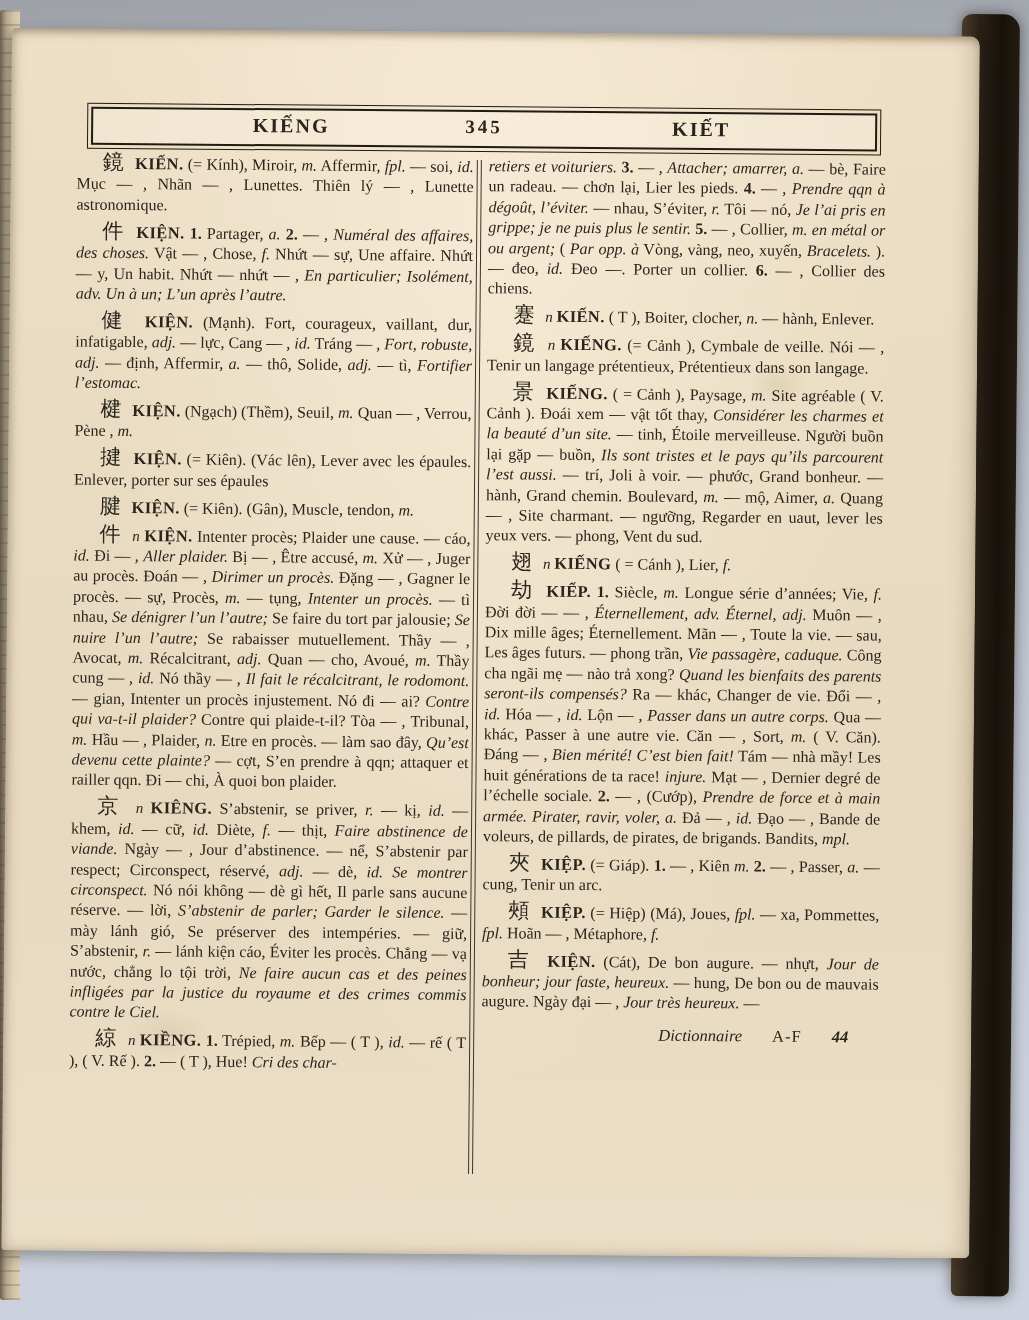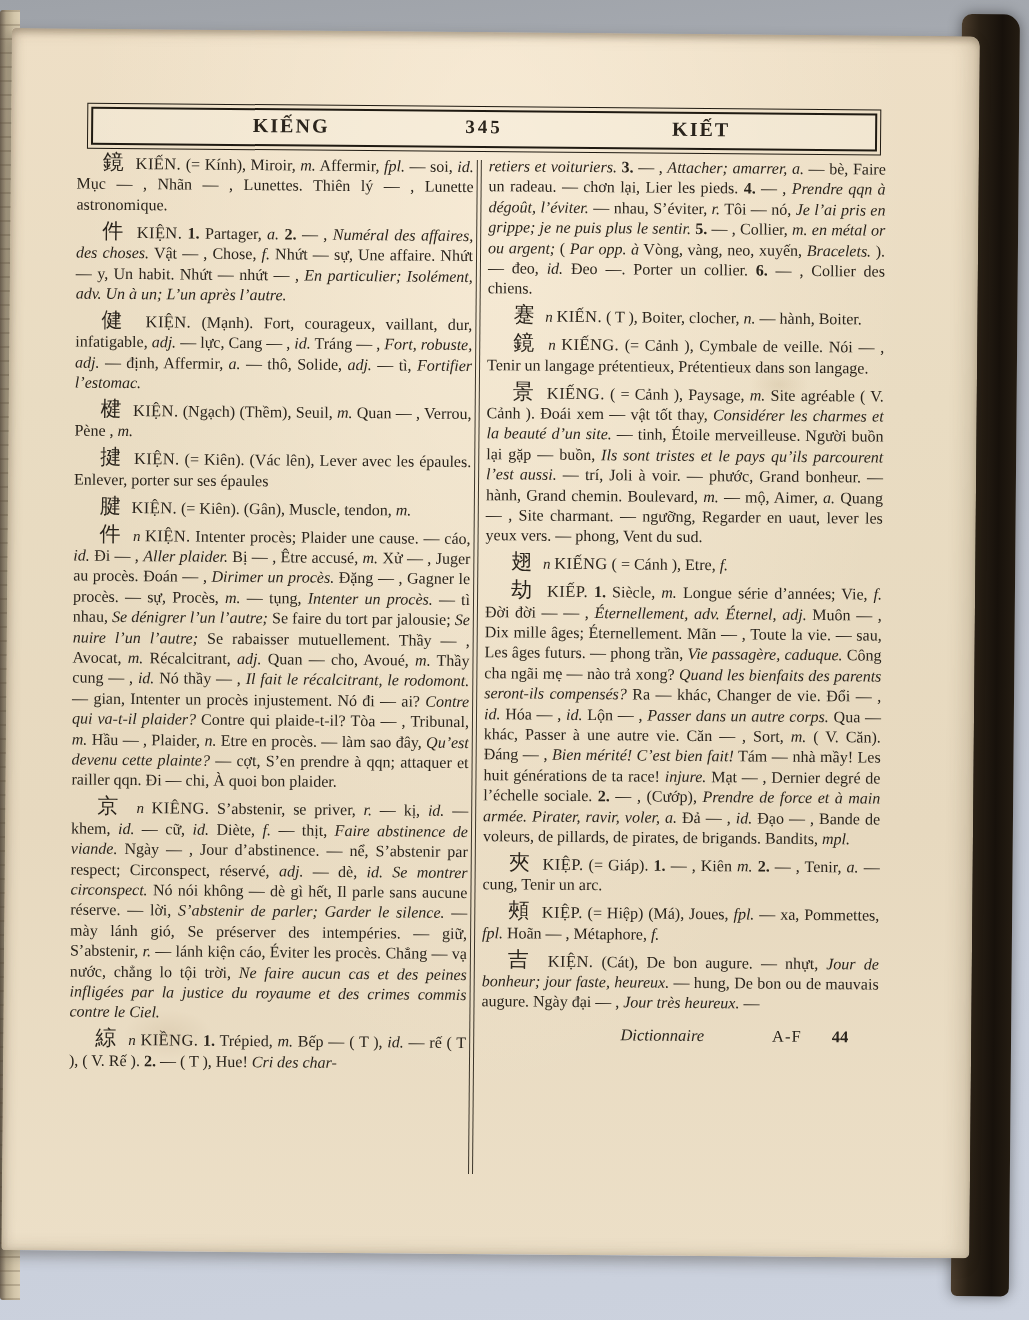--- a/index.html
+++ b/index.html
@@ -65,33 +65,33 @@
   .divider{
     position:absolute;left:466px;top:128px;width:3px;height:1014px;
     border-left:1.5px solid #3b352a;border-right:1.5px solid #3b352a;
   }
 
   .entry{margin:0;text-indent:26px;}
   .entry + .entry{margin-top:6.5px;}
   .entry.cont{text-indent:0;}
 
   .s-c{font-family:"DejaVu Sans",sans-serif;font-size:21px;line-height:18px;letter-spacing:2px;}
-  .s-h{font-weight:normal;font-size:16.5px;letter-spacing:.4px;}
+  .s-h{font-weight:bold;font-size:16.5px;letter-spacing:.4px;}
   .s-n{font-style:italic;font-size:15px;}
   .s-b{font-weight:bold;}
   .s-i{font-style:italic;}
   .s-r{}
 
   .footer-line{
     margin-top:12px;display:flex;justify-content:flex-end;gap:30px;
     padding-right:30px;font-size:16.5px;
   }
   .footer-name{font-style:italic;}
-  .footer-range{letter-spacing:1px;margin-left:38px;}
-  .footer-num{font-weight:bold;}
+  .footer-range{letter-spacing:1px;}
+  .footer-num{font-style:italic;font-weight:bold;}
 </style>
 </head>
 <body>
 
 <div class="scene">
   <div class="left-edges"></div>
   <div class="book-edge"></div>
 
   <div class="page">
     <div class="stain1"></div>
@@ -114,26 +114,26 @@
         <p class="entry"><span class="s-c">楗 </span><span class="s-h">KIỆN.</span><span class="s-r"> (Ngạch) (Thềm), Seuil, </span><span class="s-i">m.</span><span class="s-r"> Quan — , Verrou, Pène , </span><span class="s-i">m.</span></p>
         <p class="entry"><span class="s-c">揵 </span><span class="s-h">KIỆN.</span><span class="s-r"> (= Kiên). (Vác lên), Lever avec les épaules. Enlever, porter sur ses épaules</span></p>
         <p class="entry"><span class="s-c">腱 </span><span class="s-h">KIỆN.</span><span class="s-r"> (= Kiên). (Gân), Muscle, tendon, </span><span class="s-i">m.</span></p>
         <p class="entry"><span class="s-c">件 </span><span class="s-n">n </span><span class="s-h">KIỆN.</span><span class="s-r"> Intenter procès; Plaider une cause. — cáo, </span><span class="s-i">id.</span><span class="s-r"> Đi — , </span><span class="s-i">Aller plaider.</span><span class="s-r"> Bị — , Être accusé, </span><span class="s-i">m.</span><span class="s-r"> Xử — , Juger au procès. Đoán — , </span><span class="s-i">Dirimer un procès.</span><span class="s-r"> Đặng — , Gagner le procès. — sự, Procès, </span><span class="s-i">m.</span><span class="s-r"> — tụng, </span><span class="s-i">Intenter un procès.</span><span class="s-r"> — tì nhau, </span><span class="s-i">Se dénigrer l’un l’autre;</span><span class="s-r"> Se faire du tort par jalousie; </span><span class="s-i">Se nuire l’un l’autre;</span><span class="s-r"> Se rabaisser mutuellement. Thầy — , Avocat, </span><span class="s-i">m.</span><span class="s-r"> Récalcitrant, </span><span class="s-i">adj.</span><span class="s-r"> Quan — cho, Avoué, </span><span class="s-i">m.</span><span class="s-r"> Thầy cung — , </span><span class="s-i">id.</span><span class="s-r"> Nó thầy — , </span><span class="s-i">Il fait le récalcitrant, le rodomont.</span><span class="s-r"> — gian, Intenter un procès injustement. Nó đi — ai? </span><span class="s-i">Contre qui va-t-il plaider?</span><span class="s-r"> Contre qui plaide-t-il? Tòa — , Tribunal, </span><span class="s-i">m.</span><span class="s-r"> Hầu — , Plaider, </span><span class="s-i">n.</span><span class="s-r"> Etre en procès. — làm sao đây, </span><span class="s-i">Qu’est devenu cette plainte?</span><span class="s-r"> — cợt, S’en prendre à qqn; attaquer et railler qqn. Đi — chi, À quoi bon plaider.</span></p>
         <p class="entry"><span class="s-c">京 </span><span class="s-n">n </span><span class="s-h">KIÊNG.</span><span class="s-r"> S’abstenir, se priver, </span><span class="s-i">r.</span><span class="s-r"> — kị, </span><span class="s-i">id.</span><span class="s-r"> — khem, </span><span class="s-i">id.</span><span class="s-r"> — cữ, </span><span class="s-i">id.</span><span class="s-r"> Diète, </span><span class="s-i">f.</span><span class="s-r"> — thịt, </span><span class="s-i">Faire abstinence de viande.</span><span class="s-r"> Ngày — , Jour d’abstinence. — nể, S’abstenir par respect; Circonspect, réservé, </span><span class="s-i">adj.</span><span class="s-r"> — dè, </span><span class="s-i">id. Se montrer circonspect.</span><span class="s-r"> Nó nói không — dè gì hết, Il parle sans aucune réserve. — lời, </span><span class="s-i">S’abstenir de parler; Garder le silence.</span><span class="s-r"> — mày lánh gió, Se préserver des intempéries. — giữ, S’abstenir, </span><span class="s-i">r.</span><span class="s-r"> — lánh kiện cáo, Éviter les procès. Chẳng — vạ nước, chẳng lo tội trời, </span><span class="s-i">Ne faire aucun cas et des peines infligées par la justice du royaume et des crimes commis contre le Ciel.</span></p>
         <p class="entry"><span class="s-c">綡 </span><span class="s-n">n </span><span class="s-h">KIỀNG.</span><span class="s-b"> 1.</span><span class="s-r"> Trépied, </span><span class="s-i">m.</span><span class="s-r"> Bếp — ( T ), </span><span class="s-i">id.</span><span class="s-r"> — rế ( T ), ( V. Rế ). </span><span class="s-b">2.</span><span class="s-r"> — ( T ), Hue! </span><span class="s-i">Cri des char-</span></p>
       </div>
 
     <div class="column col-right">
         <p class="entry cont"><span class="s-i">retiers et voituriers.</span><span class="s-b"> 3.</span><span class="s-r"> — , </span><span class="s-i">Attacher; amarrer, a.</span><span class="s-r"> — bè, Faire un radeau. — chơn lại, Lier les pieds. </span><span class="s-b">4.</span><span class="s-r"> — , </span><span class="s-i">Prendre qqn à dégoût, l’éviter.</span><span class="s-r"> — nhau, S’éviter, </span><span class="s-i">r.</span><span class="s-r"> Tôi — nó, </span><span class="s-i">Je l’ai pris en grippe; je ne puis plus le sentir.</span><span class="s-b"> 5.</span><span class="s-r"> — , Collier, </span><span class="s-i">m. en métal or ou argent;</span><span class="s-r"> ( </span><span class="s-i">Par opp. à</span><span class="s-r"> Vòng, vàng, neo, xuyến, </span><span class="s-i">Bracelets.</span><span class="s-r"> ). — đeo, </span><span class="s-i">id.</span><span class="s-r"> Đeo —. Porter un collier. </span><span class="s-b">6.</span><span class="s-r"> — , Collier des chiens.</span></p>
-        <p class="entry"><span class="s-c">蹇 </span><span class="s-n">n </span><span class="s-h">KIẾN.</span><span class="s-r"> ( T ), Boiter, clocher, </span><span class="s-i">n.</span><span class="s-r"> — hành, Boiter.</span></p>
+        <p class="entry"><span class="s-c">蹇 </span><span class="s-n">n </span><span class="s-h">KIẾN.</span><span class="s-r"> ( T ), Boiter, clocher, </span><span class="s-i">n.</span><span class="s-r"> — hành, Enlever.</span></p>
         <p class="entry"><span class="s-c">鏡 </span><span class="s-n">n </span><span class="s-h">KIẾNG.</span><span class="s-r"> (= Cảnh ), Cymbale de veille. Nói — , Tenir un langage prétentieux, Prétentieux dans son langage.</span></p>
         <p class="entry"><span class="s-c">景 </span><span class="s-h">KIẾNG.</span><span class="s-r"> ( = Cảnh ), Paysage, </span><span class="s-i">m.</span><span class="s-r"> Site agréable ( V. Cảnh ). Đoái xem — vật tốt thay, </span><span class="s-i">Considérer les charmes et la beauté d’un site.</span><span class="s-r"> — tinh, Étoile merveilleuse. Người buồn lại gặp — buồn, </span><span class="s-i">Ils sont tristes et le pays qu’ils parcourent l’est aussi.</span><span class="s-r"> — trí, Joli à voir. — phước, Grand bonheur. — hành, Grand chemin. Boulevard, </span><span class="s-i">m.</span><span class="s-r"> — mộ, Aimer, </span><span class="s-i">a.</span><span class="s-r"> Quang — , Site charmant. — ngưỡng, Regarder en uaut, lever les yeux vers. — phong, Vent du sud.</span></p>
-        <p class="entry"><span class="s-c">翅 </span><span class="s-n">n </span><span class="s-h">KIẾNG</span><span class="s-r"> ( = Cánh ), Etre, </span><span class="s-i">f.</span></p>
+        <p class="entry"><span class="s-c">翅 </span><span class="s-n">n </span><span class="s-h">KIẾNG</span><span class="s-r"> ( = Cánh ), Lier, </span><span class="s-i">f.</span></p>
         <p class="entry"><span class="s-c">劫 </span><span class="s-h">KIẾP.</span><span class="s-b"> 1.</span><span class="s-r"> Siècle, </span><span class="s-i">m.</span><span class="s-r"> Longue série d’années; Vie, </span><span class="s-i">f.</span><span class="s-r"> Đời đời — — , </span><span class="s-i">Éternellement, adv. Éternel, adj.</span><span class="s-r"> Muôn — , Dix mille âges; Éternellement. Mãn — , Toute la vie. — sau, Les âges futurs. — phong trần, </span><span class="s-i">Vie passagère, caduque.</span><span class="s-r"> Công cha ngãi mẹ — nào trả xong? </span><span class="s-i">Quand les bienfaits des parents seront-ils compensés?</span><span class="s-r"> Ra — khác, Changer de vie. Đổi — , </span><span class="s-i">id.</span><span class="s-r"> Hóa — , </span><span class="s-i">id.</span><span class="s-r"> Lộn — , </span><span class="s-i">Passer dans un autre corps.</span><span class="s-r"> Qua — khác, Passer à une autre vie. Căn — , Sort, </span><span class="s-i">m.</span><span class="s-r"> ( V. Căn). Đáng — , </span><span class="s-i">Bien mérité! C’est bien fait!</span><span class="s-r"> Tám — nhà mầy! Les huit générations de ta race! </span><span class="s-i">injure.</span><span class="s-r"> Mạt — , Dernier degré de l’échelle sociale. </span><span class="s-b">2.</span><span class="s-r"> — , (Cướp), </span><span class="s-i">Prendre de force et à main armée. Pirater, ravir, voler, a.</span><span class="s-r"> Đả — , </span><span class="s-i">id.</span><span class="s-r"> Đạo — , Bande de voleurs, de pillards, de pirates, de brigands. Bandits, </span><span class="s-i">mpl.</span></p>
-        <p class="entry"><span class="s-c">夾 </span><span class="s-h">KIỆP.</span><span class="s-r"> (= Giáp). </span><span class="s-b">1.</span><span class="s-r"> — , Kiên </span><span class="s-i">m.</span><span class="s-b"> 2.</span><span class="s-r"> — , Tenir, </span><span class="s-i">a.</span><span class="s-r"> — cung, Tenir un arc.</span></p>
+        <p class="entry"><span class="s-c">夾 </span><span class="s-h">KIỆP.</span><span class="s-r"> (= Giáp). </span><span class="s-b">1.</span><span class="s-r"> — , Kiên </span><span class="s-i">m.</span><span class="s-b"> 2.</span><span class="s-r"> — , Passer, </span><span class="s-i">a.</span><span class="s-r"> — cung, Tenir un arc.</span></p>
         <p class="entry"><span class="s-c">頰 </span><span class="s-h">KIỆP.</span><span class="s-r"> (= Hiệp) (Má), Joues, </span><span class="s-i">fpl.</span><span class="s-r"> — xa, Pommettes, </span><span class="s-i">fpl.</span><span class="s-r"> Hoãn — , Métaphore, </span><span class="s-i">f.</span></p>
         <p class="entry"><span class="s-c">吉 </span><span class="s-h">KIỆN.</span><span class="s-r"> (Cát), De bon augure. — nhựt, </span><span class="s-i">Jour de bonheur; jour faste, heureux.</span><span class="s-r"> — hung, De bon ou de mauvais augure. Ngày đại — , </span><span class="s-i">Jour très heureux.</span><span class="s-r"> —</span></p>
         <div class="footer-line">
           <span class="footer-name">Dictionnaire</span>
           <span class="footer-range">A-F</span>
           <span class="footer-num">44</span>
         </div>
       </div>
   </div>
 </div>

